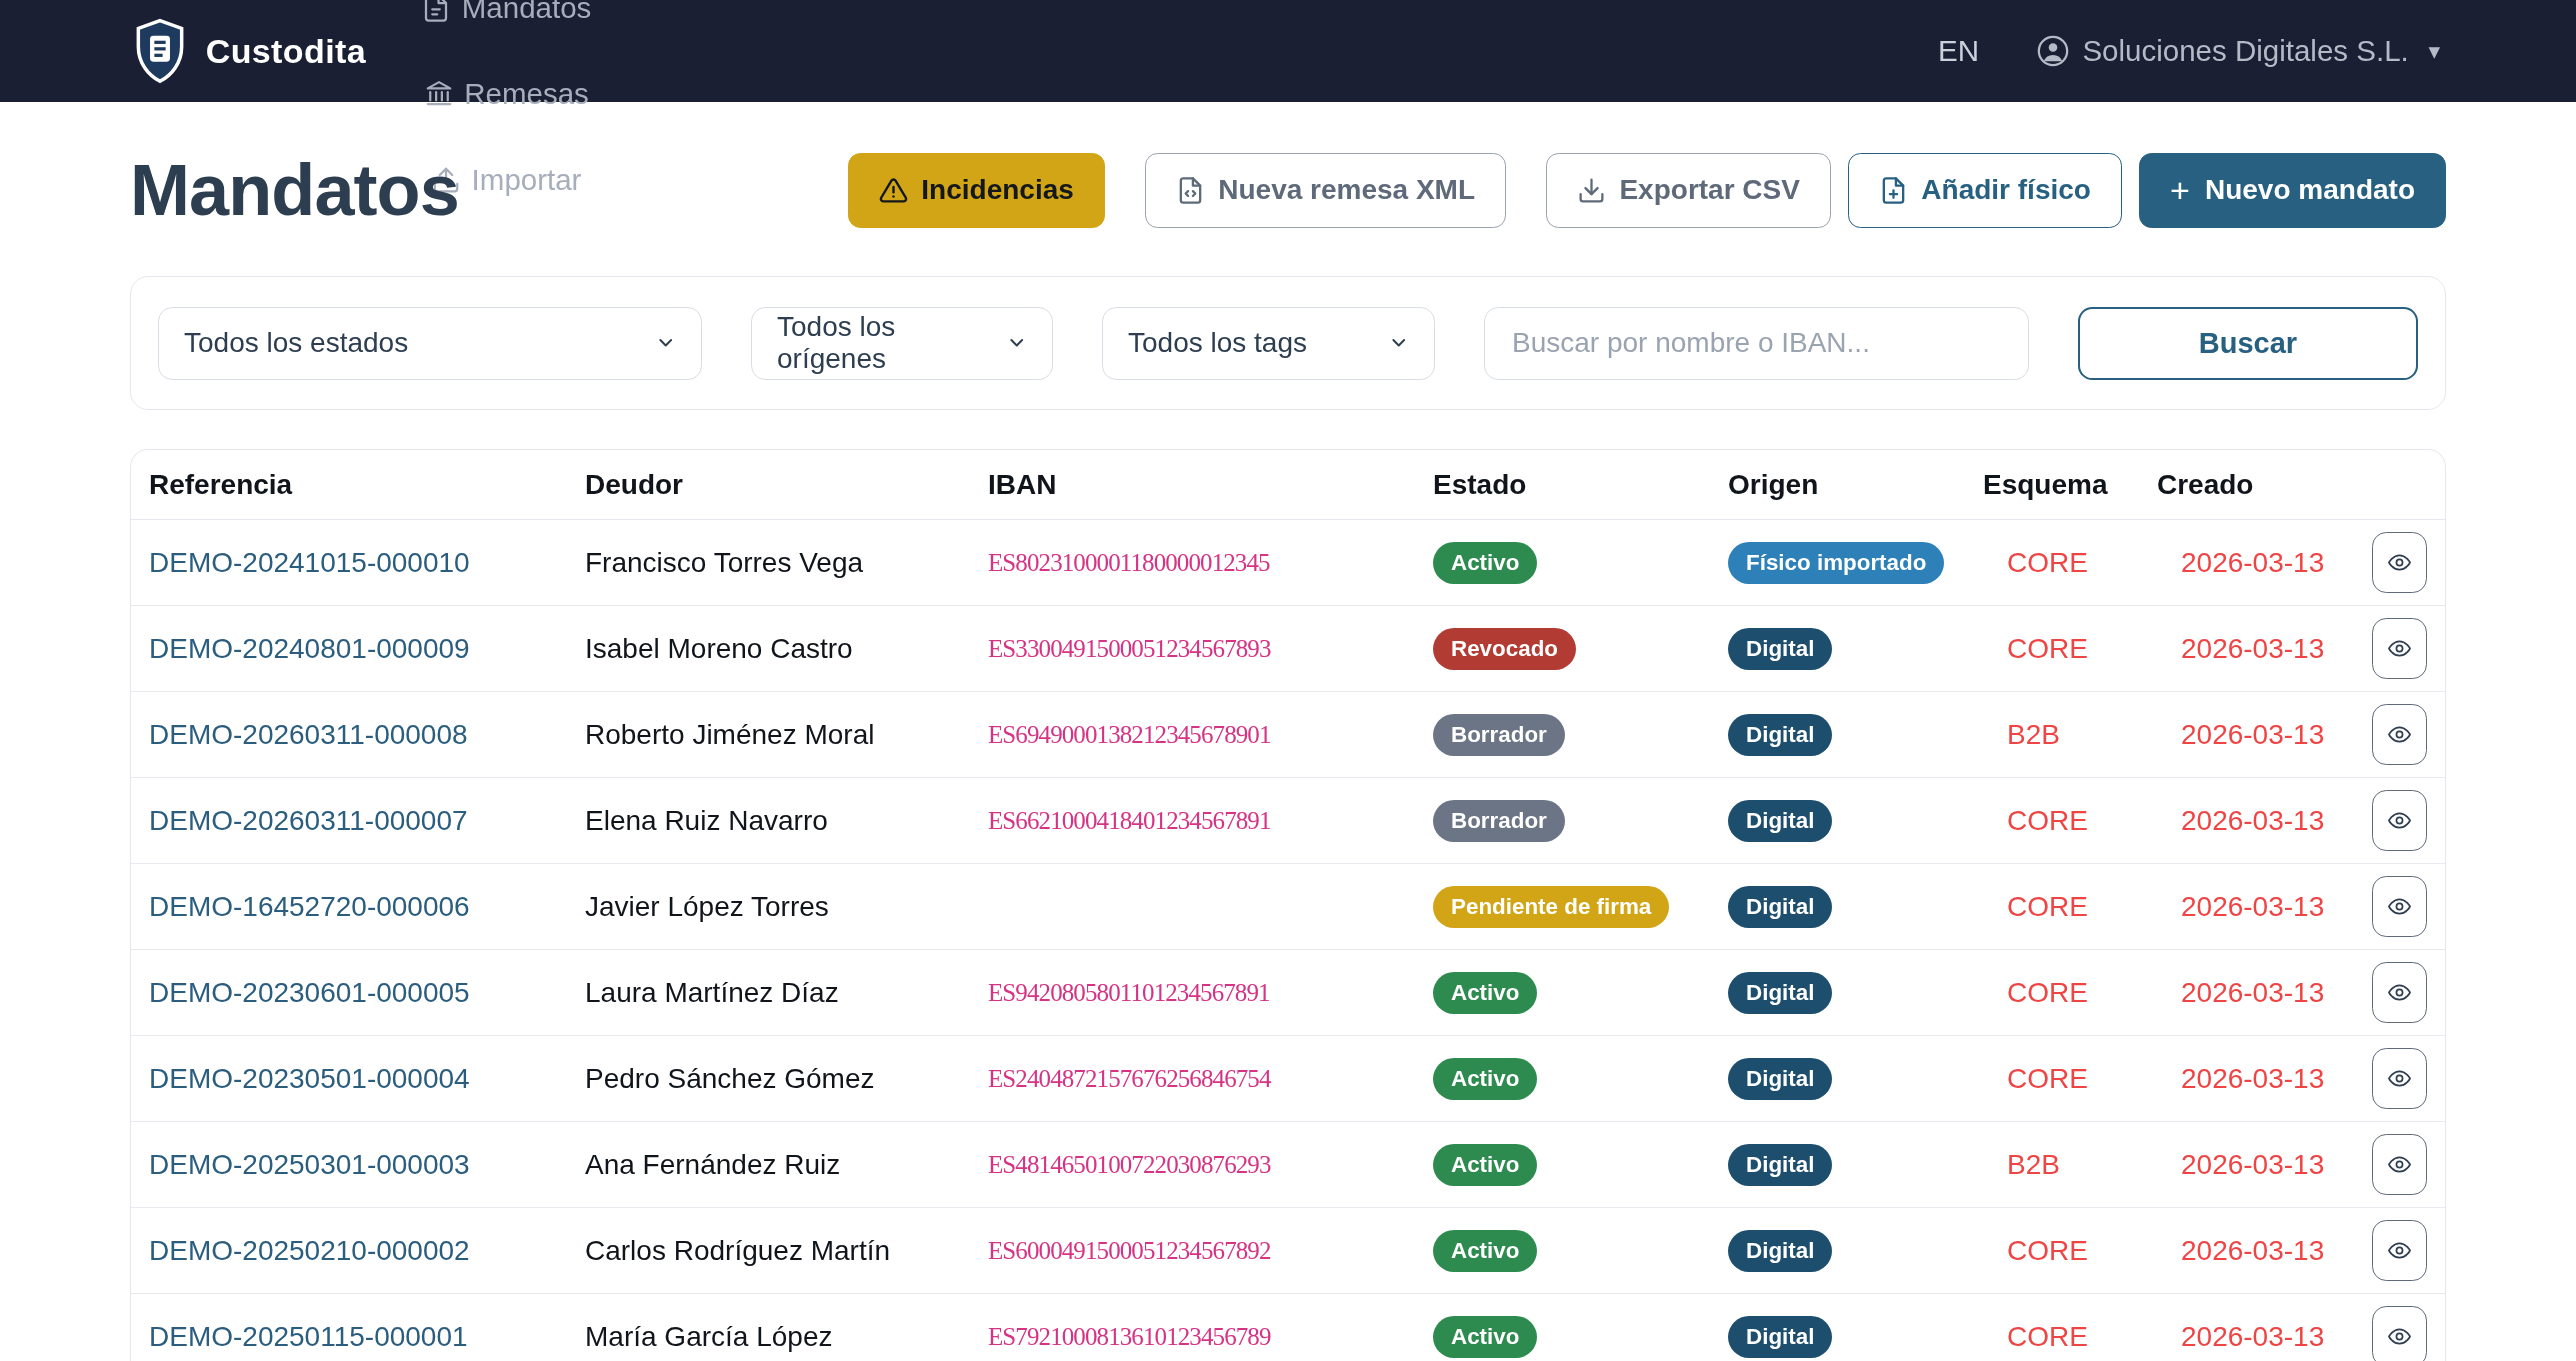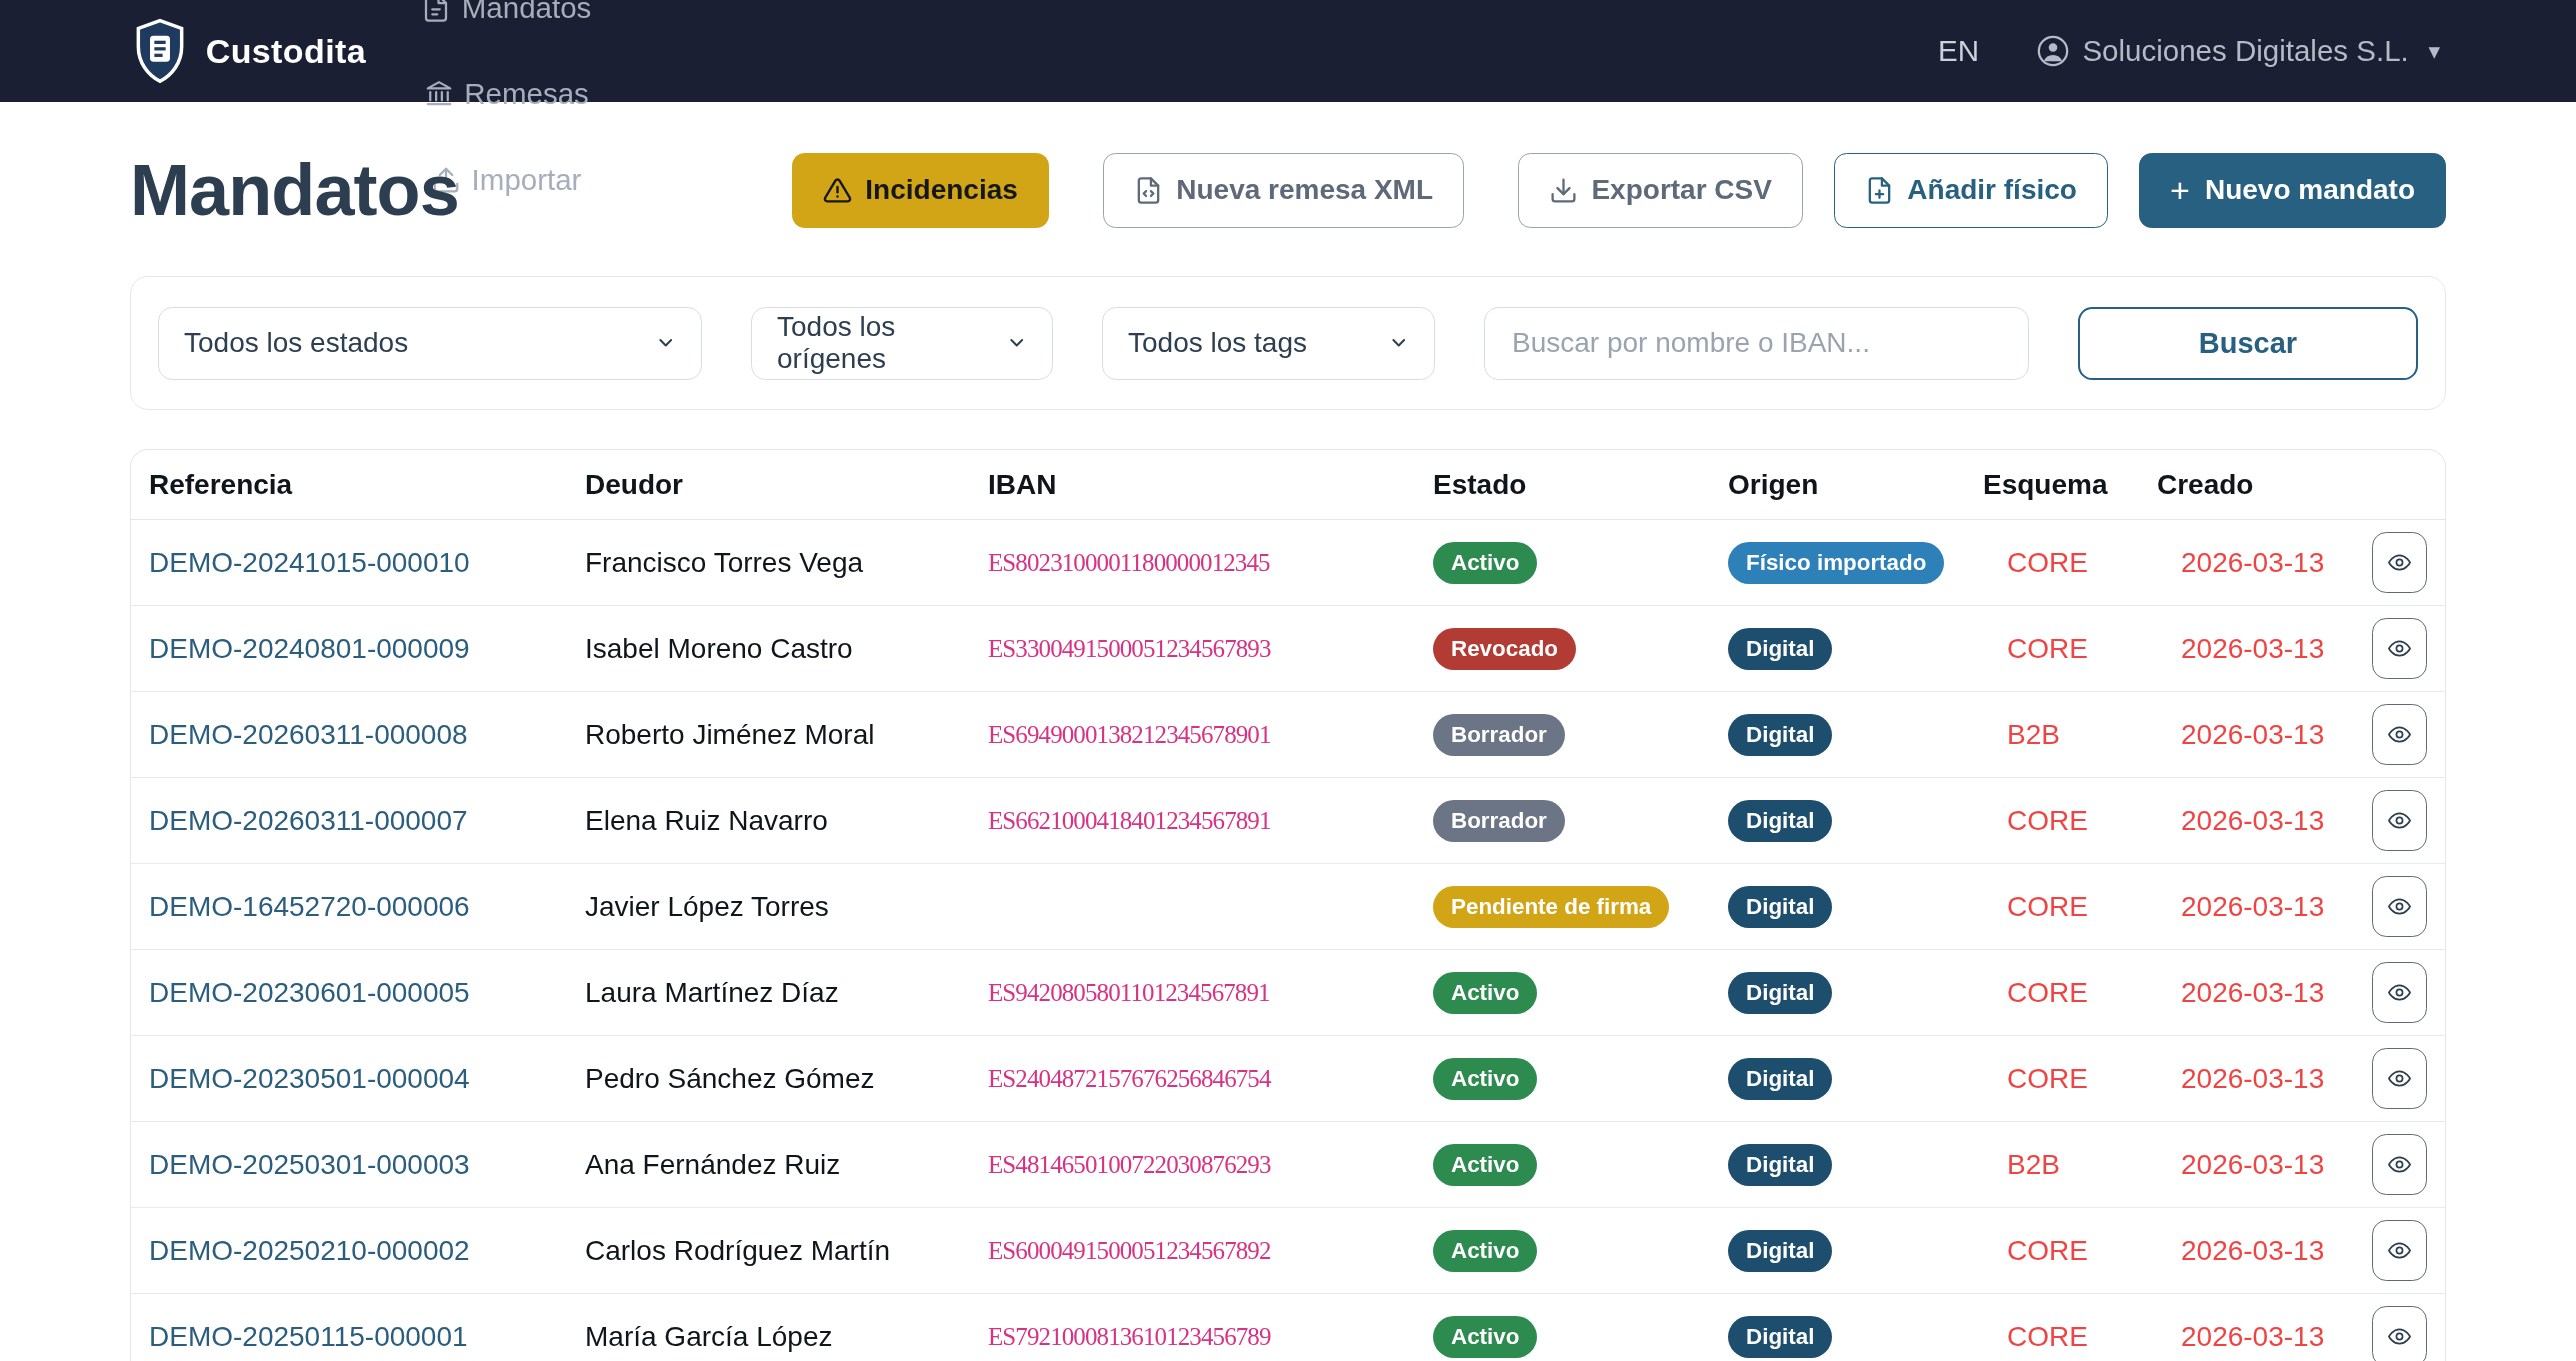--- a/index.html
+++ b/index.html
@@ -28,21 +28,21 @@
   }
   .nav-right { margin-left: auto; display: flex; align-items: center; gap: 57px; }
   .nav-lang { color: #ccd2dc; font-size: 29.5px; cursor: pointer; }
   .nav-account { display: flex; align-items: center; gap: 12.5px; color: #b4bbc7; font-size: 29.5px; cursor: pointer; }
   .caret { font-size: 23px; color: #b4bbc7; padding-left: 7.2px; }
 
   
   .page { padding: 0 130px; }
   .page-header { display: flex; align-items: center; margin-top: 47px; }
   .page-title { font-size: 72px; font-weight: 700; color: #2d3e50; letter-spacing: -0.9px; }
-  .toolbar { margin-left: auto; display: flex; align-items: center; gap: 31px; }
+  .toolbar { margin-left: auto; display: flex; align-items: center; gap: 17px; }
   .btn {
     height: 75px; border-radius: 12.5px; font-size: 28px; font-weight: 700;
     display: inline-flex; align-items: center; gap: 13.4px; padding: 0 30px;
     cursor: pointer; background: #fff; border: 1.8px solid transparent;
     font-family: "Liberation Sans", sans-serif; white-space: nowrap;
   }
   .btn-warning { background: #d2a517; color: #14181d; border-color: #d2a517; }
   .btn-gray    { border-color: #99a2af; color: #5e6a79; margin-left: 23px; }
   .btn-blue    { border-color: #276080; color: #276080; }
   .btn-primary { background: #276080; border-color: #276080; color: #ffffff; }

